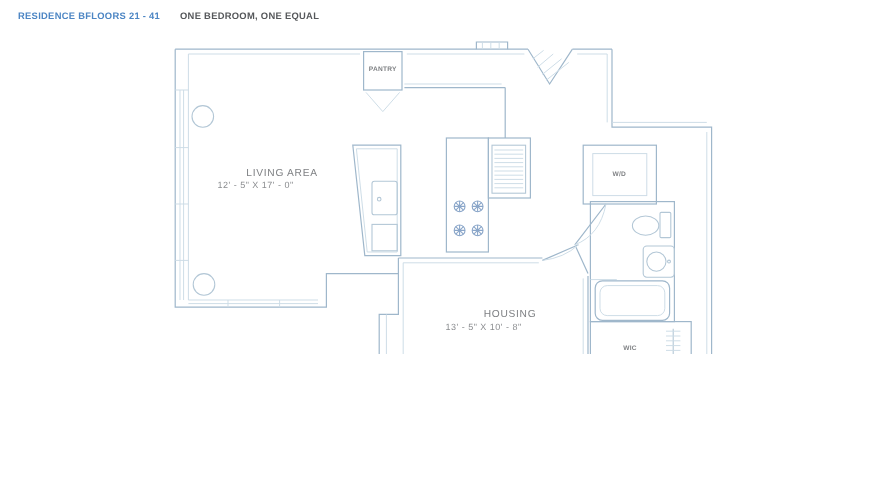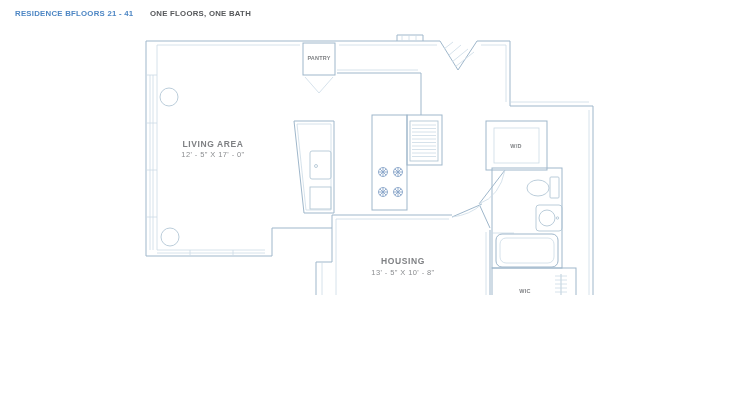--- a/index.html
+++ b/index.html
@@ -12,21 +12,21 @@
   #hdr-residence{left:15px;}
   #hdr-floors{left:71px;}
   #hdr-unittype{left:150px;}
   
   #plan-svg{position:absolute;left:0;top:0;width:743px;height:413px;}
   .w{stroke:#9fb7cb;stroke-width:1;fill:none;}
   .wl{stroke:#ccdbe6;stroke-width:.8;fill:none;}
   .wf{stroke:#b3c7d6;stroke-width:.9;fill:none;}
   
   .lbl{position:absolute;text-align:center;color:#7f8184;white-space:nowrap;}
-  .room-title{font-weight:bold;font-size:8.5px;letter-spacing:.6px;}
+  .room-title{font-weight:normal;font-size:8.5px;letter-spacing:.6px;padding-left:22px;}
   .room-dims{font-size:7.5px;letter-spacing:.4px;color:#8b8d90;}
   .tiny{font-weight:bold;font-size:5.5px;letter-spacing:.2px;}
   #lbl-living-title{left:153px;top:139px;width:120px;}
   #lbl-living-dims{left:153px;top:150px;width:120px;}
   #lbl-bedroom-title{left:343px;top:256px;width:120px;}
   #lbl-bedroom-dims{left:343px;top:268px;width:120px;}
   #lbl-pantry{left:301px;top:55px;width:36px;}
   #lbl-wd{left:496px;top:143px;width:40px;}
   #lbl-wic{left:505px;top:288px;width:40px;}
   
@@ -37,21 +37,21 @@
   #footer-logo{position:absolute;left:56px;top:379px;width:28px;height:26px;}
   #footer-text{position:absolute;left:99px;top:389px;font-size:5.5px;color:#6f7073;letter-spacing:.1px;white-space:nowrap;}
 </style>
 </head>
 <body>
 
 <div id="page">
 
   <div class="hdr hdr-blue" id="hdr-residence">RESIDENCE B</div>
   <div class="hdr hdr-blue" id="hdr-floors">FLOORS 21 - 41</div>
-  <div class="hdr hdr-dark" id="hdr-unittype">ONE FLOORS, ONE BATH</div>
+  <div class="hdr hdr-dark" id="hdr-unittype">ONE BEDROOM, ONE EQUAL</div>
 
   <svg id="plan-svg" viewBox="0 0 743 413">
     <defs>
       <g id="burner" stroke="#8aa6c9" fill="none" stroke-width="0.9">
         <circle r="4.5"></circle>
         <path d="M-3.2,-3.2 L3.2,3.2 M-3.2,3.2 L3.2,-3.2 M0,-4.5 V4.5 M-4.5,0 H4.5"></path>
       </g>
     </defs>
 
     <g>

